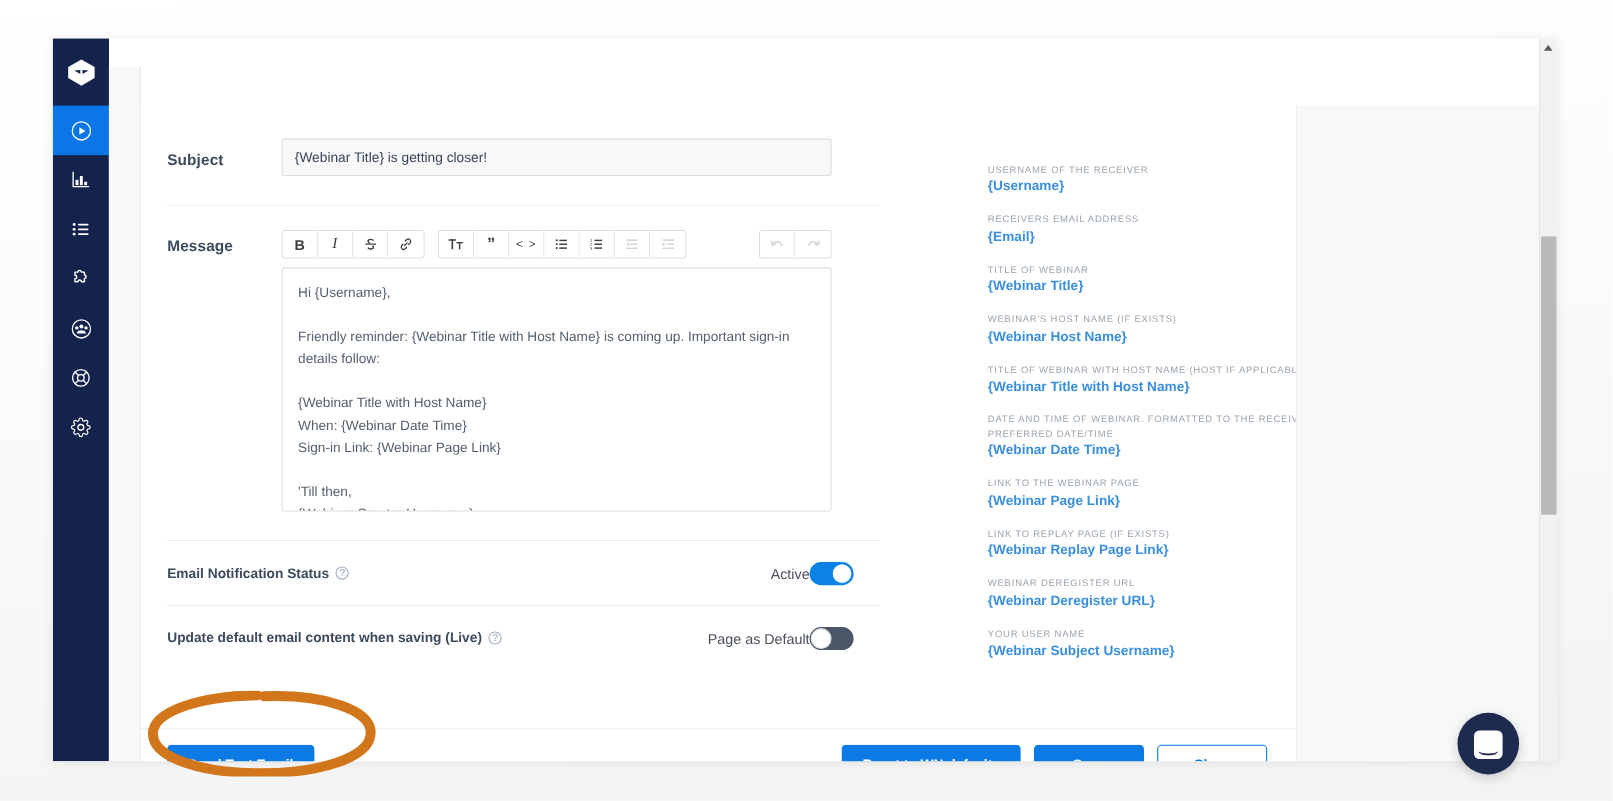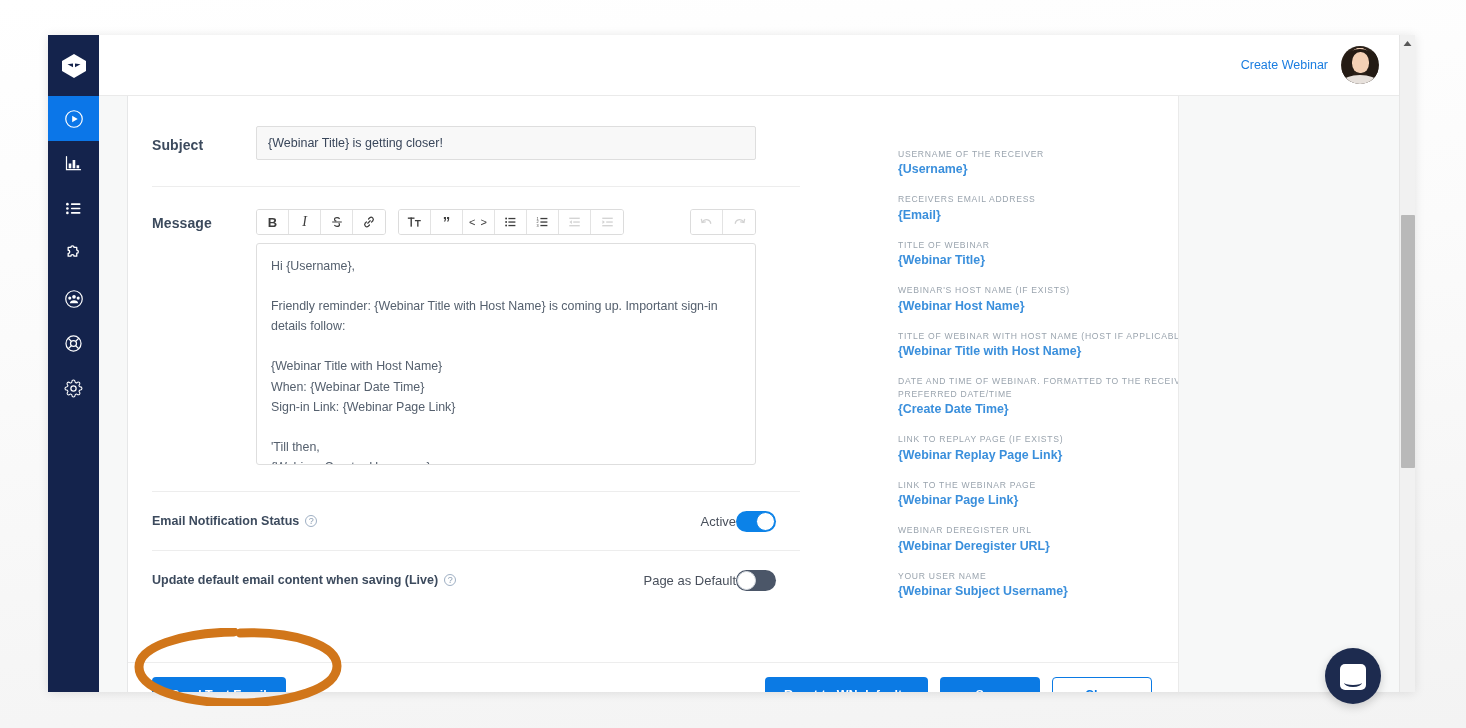--- a/index.html
+++ b/index.html
@@ -366,30 +366,20 @@
         <svg width="21" height="21" viewBox="0 0 24 24" fill="none" stroke="#ffffff" stroke-width="1.4">
           <circle cx="12" cy="12" r="3"></circle>
           <path d="M19.4 15a1.6 1.6 0 0 0 .32 1.76l.06.06a2 2 0 1 1-2.83 2.83l-.06-.06A1.6 1.6 0 0 0 15 19.4a1.6 1.6 0 0 0-.97 1.47V21a2 2 0 0 1-4 0v-.09A1.6 1.6 0 0 0 9 19.4a1.6 1.6 0 0 0-1.76.32l-.06.06a2 2 0 1 1-2.83-2.83l.06-.06A1.6 1.6 0 0 0 4.6 15a1.6 1.6 0 0 0-1.47-.97H3a2 2 0 0 1 0-4h.09A1.6 1.6 0 0 0 4.6 9a1.6 1.6 0 0 0-.32-1.76l-.06-.06a2 2 0 1 1 2.83-2.83l.06.06A1.6 1.6 0 0 0 9 4.6a1.6 1.6 0 0 0 .97-1.47V3a2 2 0 0 1 4 0v.09A1.6 1.6 0 0 0 15 4.6a1.6 1.6 0 0 0 1.76-.32l.06-.06a2 2 0 1 1 2.83 2.83l-.06.06A1.6 1.6 0 0 0 19.4 9v0a1.6 1.6 0 0 0 1.47.97H21a2 2 0 0 1 0 4h-.09a1.6 1.6 0 0 0-1.47.97z" transform="translate(0,0) scale(0.88) translate(1.6,1.6)"></path>
         </svg>
       </span>
     </div>
   </nav>
 
   <div id="gutter-left"></div>
 
-  <div id="topbar">
-    <a id="create-webinar-link">Create Webinar</a>
-    <div class="avatar">
-      <div class="hair-top"></div>
-      <div class="hair-l"></div>
-      <div class="hair-r"></div>
-      <div class="face"></div>
-      <div class="shoulder"></div>
-    </div>
-  </div>
 
   <div id="right-gray"></div>
 
   <div id="content-panel">
 
     <div class="form-area">
 
       <div class="row" style="padding-top:30px;">
         <div class="lbl">Subject</div>
         <div class="field">
@@ -557,29 +547,29 @@
         <div class="var-block">
           <div class="var-title">WEBINAR'S HOST NAME (IF EXISTS)</div>
           <div class="var-token">{Webinar Host Name}</div>
         </div>
         <div class="var-block">
           <div class="var-title">TITLE OF WEBINAR WITH HOST NAME (HOST IF APPLICABLE)</div>
           <div class="var-token">{Webinar Title with Host Name}</div>
         </div>
         <div class="var-block">
           <div class="var-title">DATE AND TIME OF WEBINAR. FORMATTED TO THE RECEIVERS PREFERRED DATE/TIME</div>
-          <div class="var-token">{Create Date Time}</div>
+          <div class="var-token">{Webinar Date Time}</div>
+        </div>
+        <div class="var-block">
+          <div class="var-title">LINK TO THE WEBINAR PAGE</div>
+          <div class="var-token">{Webinar Page Link}</div>
         </div>
         <div class="var-block">
           <div class="var-title">LINK TO REPLAY PAGE (IF EXISTS)</div>
           <div class="var-token">{Webinar Replay Page Link}</div>
-        </div>
-        <div class="var-block">
-          <div class="var-title">LINK TO THE WEBINAR PAGE</div>
-          <div class="var-token">{Webinar Page Link}</div>
         </div>
         <div class="var-block">
           <div class="var-title">WEBINAR DEREGISTER URL</div>
           <div class="var-token">{Webinar Deregister URL}</div>
         </div>
         <div class="var-block">
           <div class="var-title">YOUR USER NAME</div>
           <div class="var-token">{Webinar Subject Username}</div>
         </div>
       </div>

